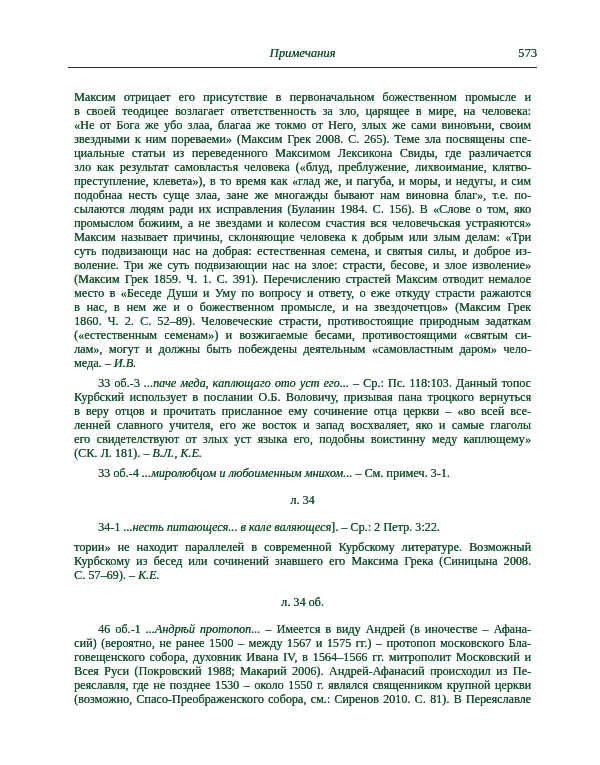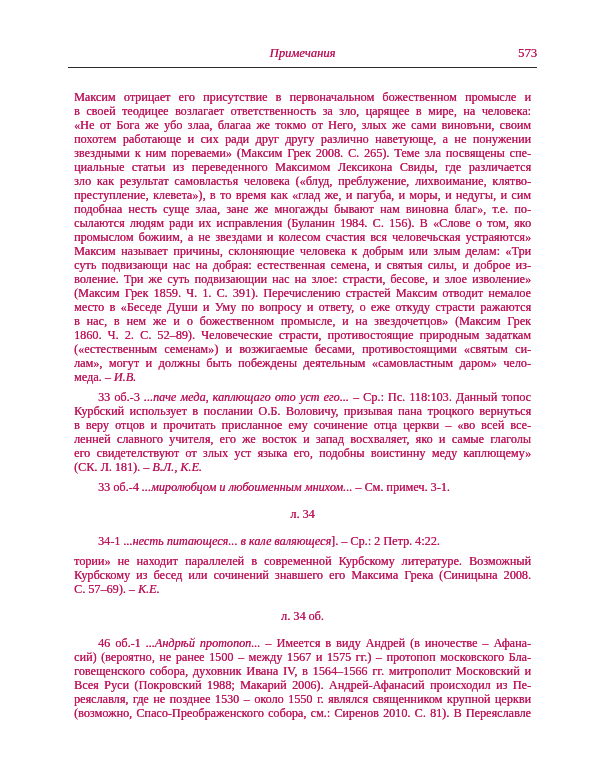--- a/index.html
+++ b/index.html
@@ -1,21 +1,21 @@
 <!DOCTYPE html>
 <html><head>
 <meta charset="utf-8">
 <style>
   html,body{margin:0;padding:0;background:#e8e8e8;}
   #page{
     position:relative;
     width:600px;height:765px;
     background:#ffffff;
     font-family:"Liberation Serif","DejaVu Serif",serif;
-    color:#be185d;
+    color:#14532d;
     overflow:hidden;
     text-shadow:0.25px 0 0 currentColor;
   }
   .header{
     position:absolute;top:46px;left:68px;right:63px;height:21px;
     border-bottom:1.8px solid #2b2b2b;
     font-size:12.6px;
   }
   .header-title{
     position:absolute;left:0;right:0;top:0;
@@ -47,21 +47,20 @@
 <div id="page">
   <div class="header">
     <div class="header-title">Примечания</div>
     <div class="page-num">573</div>
   </div>
   <div class="body-text">
       <div class="para">
         <div class="line"><span>Максим отрицает его присутствие в первоначальном божественном промысле и</span></div>
         <div class="line"><span>в своей теодицее возлагает ответственность за зло, царящее в мире, на человека:</span></div>
         <div class="line"><span>«Не от Бога же убо злаа, благаа же токмо от Него, злых же сами виновъни, своим</span></div>
-        <div class="line"><span>похотем работающе и сих ради друг другу различно наветующе, а не понужении</span></div>
         <div class="line"><span>звездными к ним пореваеми» (Максим Грек 2008. С. 265). Теме зла посвящены спе-</span></div>
         <div class="line"><span>циальные статьи из переведенного Максимом Лексикона Свиды, где различается</span></div>
         <div class="line"><span>зло как результат самовластья человека («блуд, преблужение, лихвоимание, клятво-</span></div>
         <div class="line"><span>преступление, клевета»), в то время как «глад же, и пагуба, и моры, и недугы, и сим</span></div>
         <div class="line"><span>подобнаа несть суще злаа, зане же многажды бывают нам виновна благ», т.е. по-</span></div>
         <div class="line"><span>сылаются людям ради их исправления (Буланин 1984. С. 156). В «Слове о том, яко</span></div>
         <div class="line"><span>промыслом божиим, а не звездами и колесом счастия вся человечьская устраяются»</span></div>
         <div class="line"><span>Максим называет причины, склоняющие человека к добрым или злым делам: «Три</span></div>
         <div class="line"><span>суть подвизающи нас на добрая: естественная семена, и святыя силы, и доброе из-</span></div>
         <div class="line"><span>воление. Три же суть подвизающии нас на злое: страсти, бесове, и злое изволение»</span></div>
@@ -79,21 +78,21 @@
         <div class="line"><span>в веру отцов и прочитать присланное ему сочинение отца церкви – «во всей все-</span></div>
         <div class="line"><span>ленней славного учителя, его же восток и запад восхваляет, яко и самые глаголы</span></div>
         <div class="line"><span>его свидетелствуют от злых уст языка его, подобны воистинну меду каплющему»</span></div>
         <div class="line last"><span>(СК. Л. 181). – </span><span class="it">В.Л., К.Е.</span></div>
       </div>
       <div class="para">
         <div class="line last indent"><span>33 об.-4 </span><span class="it">...миролюбцом и любоименным мнихом...</span><span> – См. примеч. 3-1.</span></div>
       </div>
       <div class="leaf-heading">л. 34</div>
       <div class="para">
-        <div class="line last indent"><span>34-1 </span><span class="it">...несть питающеся... в кале валяющеся</span><span>]. – Ср.: 2 Петр. 4:22.</span></div>
+        <div class="line last indent"><span>34-1 </span><span class="it">...несть питающеся... в кале валяющеся</span><span>]. – Ср.: 2 Петр. 3:22.</span></div>
       </div>
       <div class="para">
         <div class="line"><span>тории» не находит параллелей в современной Курбскому литературе. Возможный</span></div>
         <div class="line"><span>Курбскому из бесед или сочинений знавшего его Максима Грека (Синицына 2008.</span></div>
         <div class="line last"><span>С. 57–69). – </span><span class="it">К.Е.</span></div>
       </div>
       <div class="leaf-heading">л. 34 об.</div>
       <div class="para">
         <div class="line indent"><span>46 об.-1 </span><span class="it">...Андрѣй протопоп...</span><span> – Имеется в виду Андрей (в иночестве – Афана-</span></div>
         <div class="line"><span>сий) (вероятно, не ранее 1500 – между 1567 и 1575 гг.) – протопоп московского Бла-</span></div>

